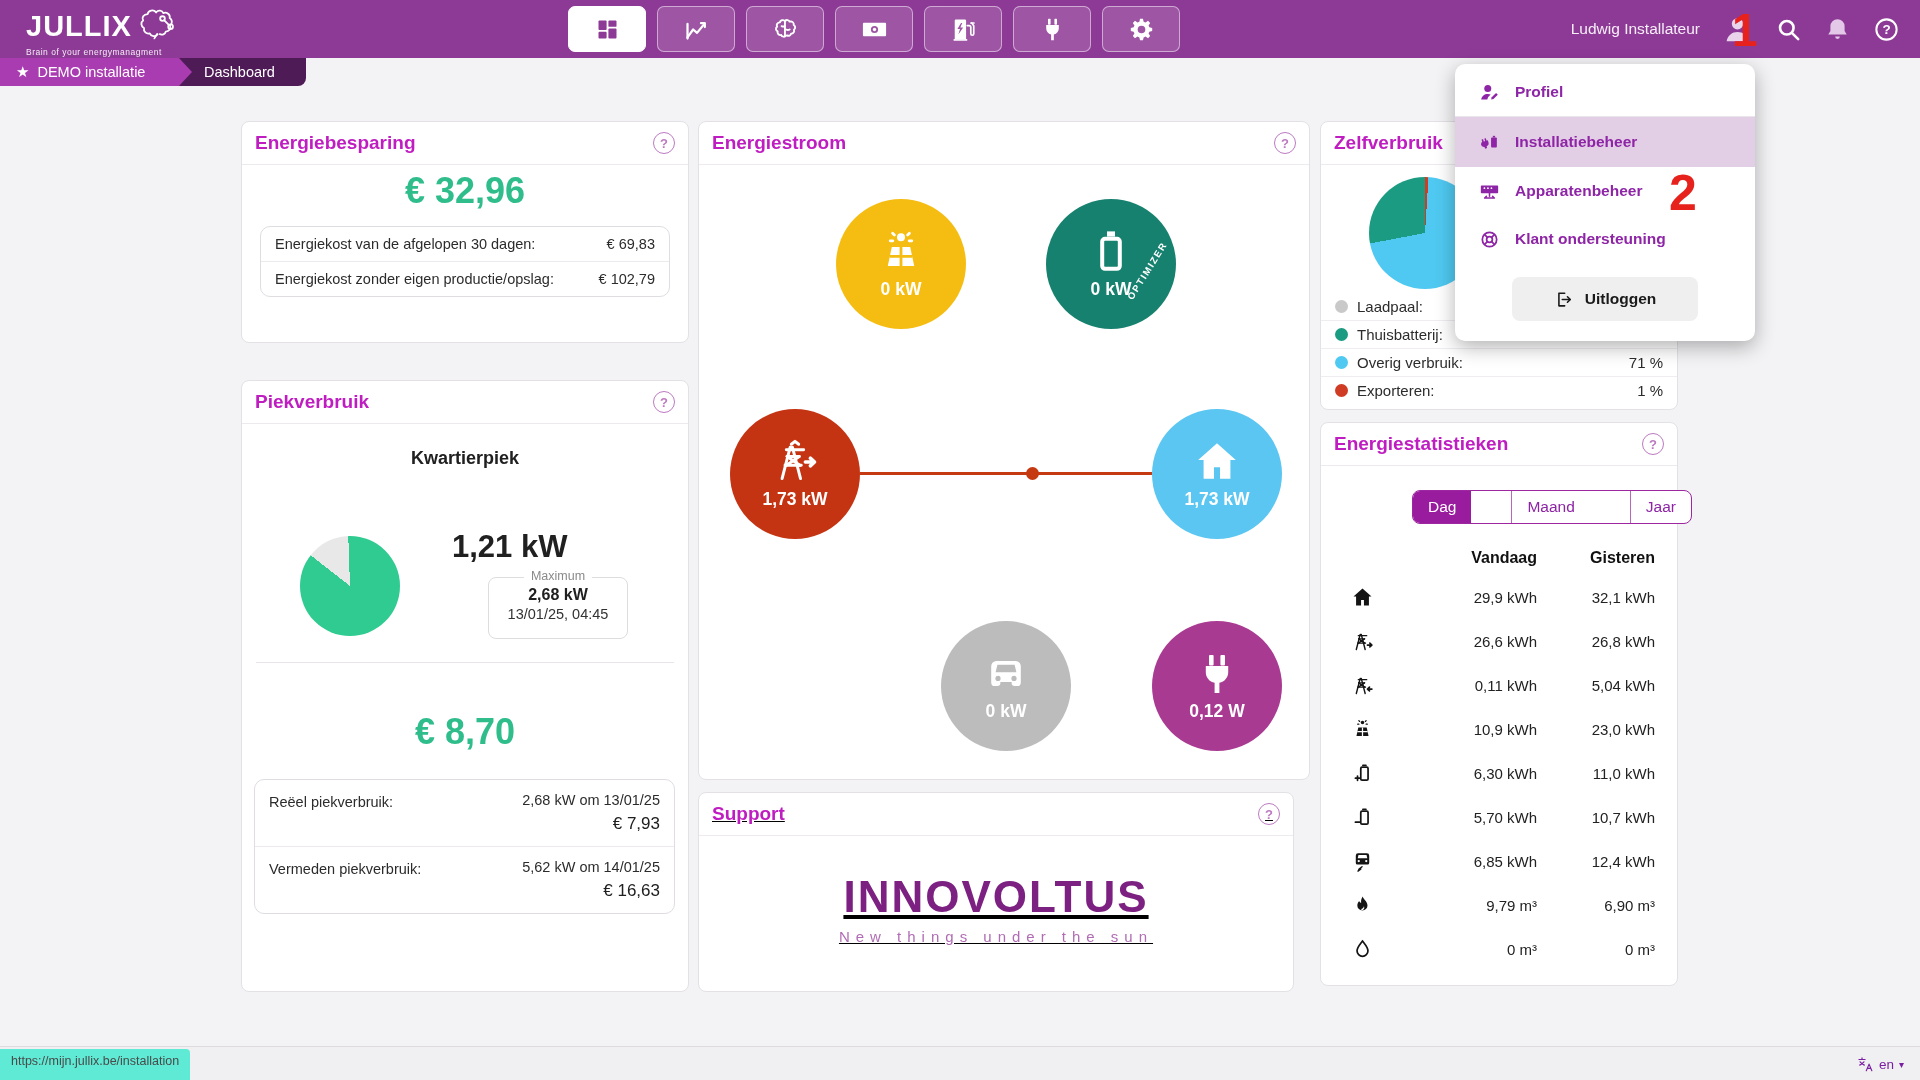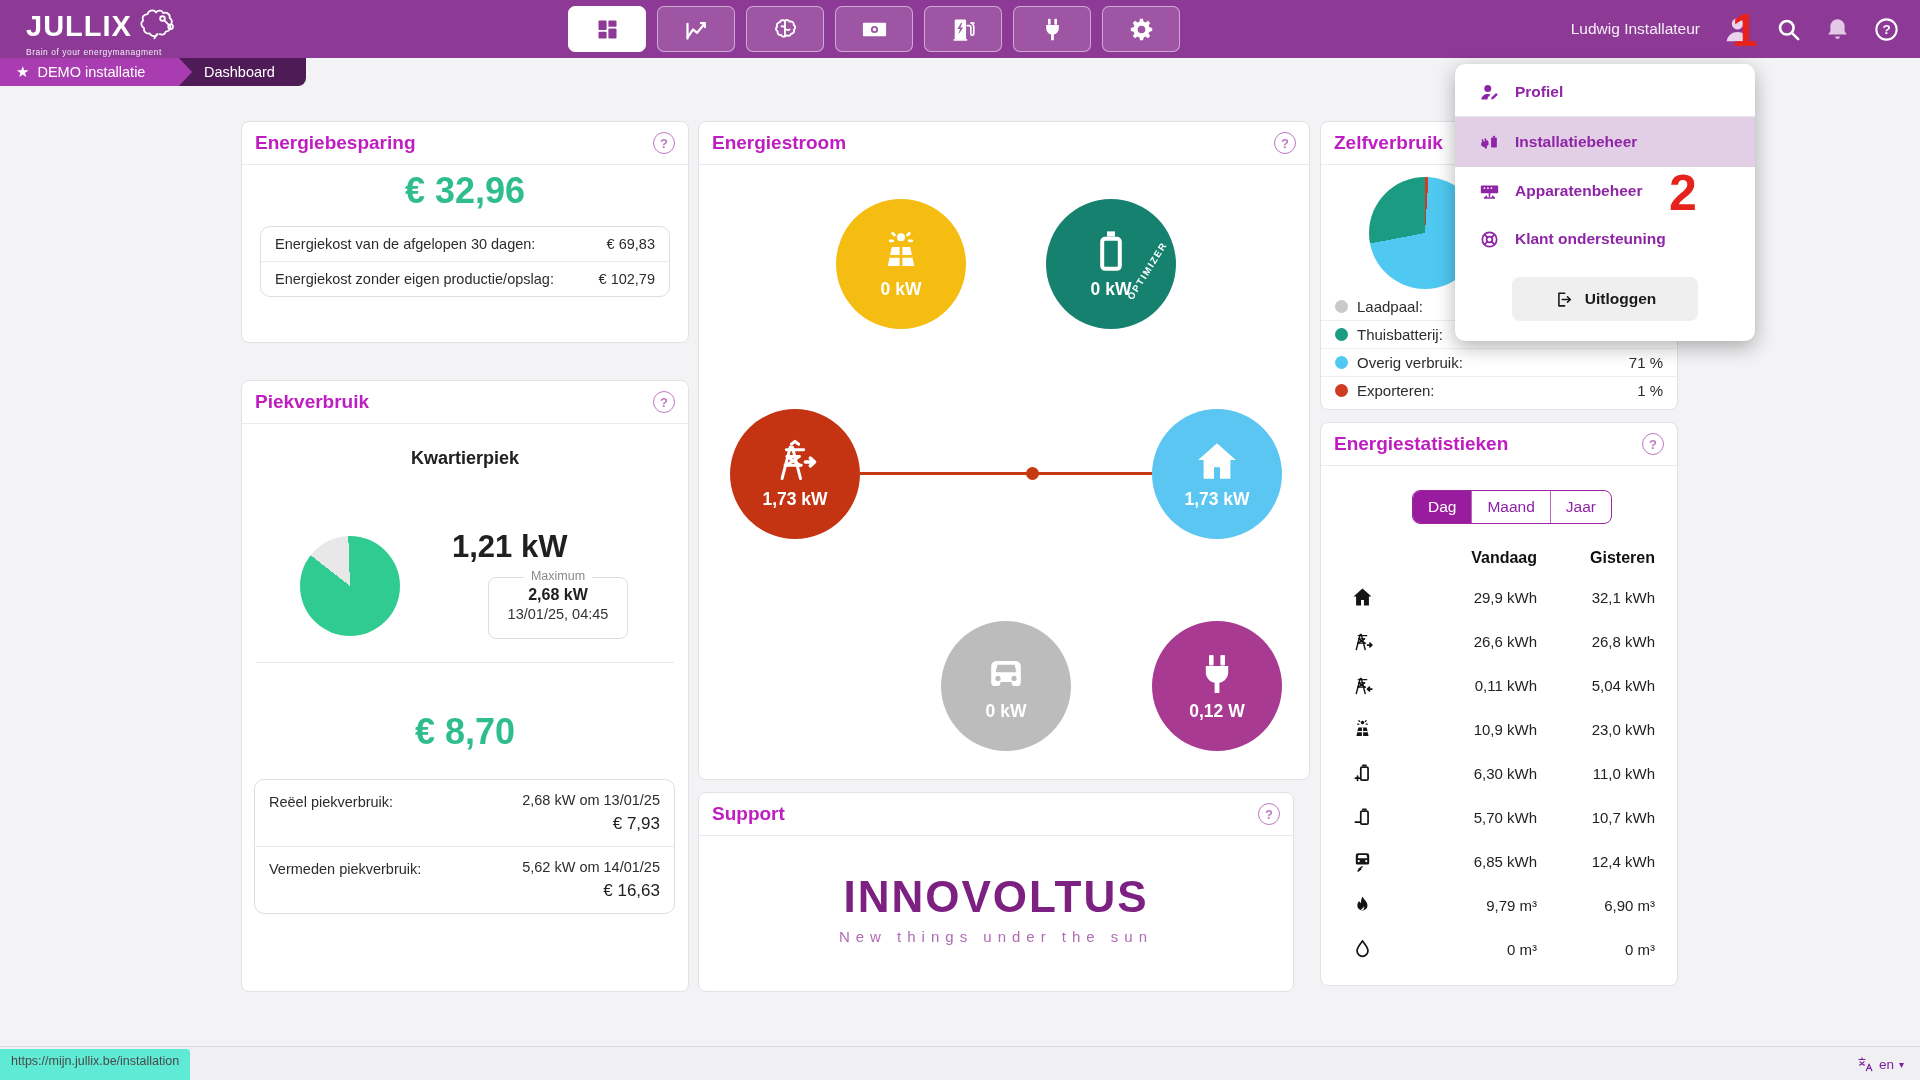--- a/index.html
+++ b/index.html
@@ -42,21 +42,21 @@
   .card { position:absolute; background:#fff; border:1px solid #e4e1e6; border-radius:8px; }
   .card-h { height:43px; display:flex; align-items:center; justify-content:space-between;
             padding:0 13px; border-bottom:1px solid #eceaee; }
   .card-title { color:#bf1dc1; font-size:19px; font-weight:700; }
   .help { width:22px; height:22px; border:1.6px solid #bd7ac2; border-radius:50%; color:#bd7ac2;
           font-size:13px; font-weight:700; display:flex; align-items:center; justify-content:center; cursor:pointer; }
 
   #card-besparing { left:241px; top:121px; width:448px; height:222px; }
   #card-piek      { left:241px; top:380px; width:448px; height:612px; }
   #card-stroom    { left:698px; top:121px; width:612px; height:659px; }
-  #card-support   { left:698px; top:792px; width:596px; height:200px; }
+  #card-support   { left:698px; top:792px; width:596px; height:200px;text-decoration:underline; }
   #card-zelf      { left:1320px; top:121px; width:358px; height:289px; }
   #card-stats     { left:1320px; top:422px; width:358px; height:564px; }
 
   .center-txt { text-align:center; }
   .h-black { font-size:18px; font-weight:700; color:#202020; }
   .big-green { font-size:36px; font-weight:800; color:#2fbd8c; }
 
   .kv-box { margin:14px 18px 0; border:1px solid #e0dde2; border-radius:10px; }
   .kv-row { display:flex; justify-content:space-between; padding:9px 14px; font-size:14.5px; color:#2c2c2c; }
   .kv-row + .kv-row { border-top:1px solid #eceaee; }
@@ -109,21 +109,21 @@
               background:conic-gradient(#cf3b23 0 1%, #4fc9f1 1% 72%, #1a9b82 72% 100%); }
   .legend { position:absolute; left:0; right:0; top:170px; }
   .lg-row { display:flex; align-items:center; gap:9px; padding:4px 14px; height:28px; }
   .lg-row + .lg-row { border-top:1px solid #efedf0; }
   .lg-dot { width:13px; height:13px; border-radius:50%; flex:none; }
   .lg-label { font-size:15px; color:#2c2c2c; flex:1; }
   .lg-val { font-size:15px; color:#2c2c2c; }
 
   
   .tabs { position:absolute; left:91px; top:67px; display:flex; border:1.5px solid #9c27a0; border-radius:8px;
-          overflow:hidden; background:#fff; }
+          overflow:hidden; background:#fff;gap:40px; }
   .tab { padding:7px 15px; font-size:15.5px; color:#8e24a6; cursor:pointer; }
   .tab + .tab { border-left:1px solid #b868bb; }
   .tab.active { background:#9a1c9e; color:#fff; font-weight:400; }
   .stats-table { position:absolute; left:30px; right:24px; top:118px; }
   .st-head { display:grid; grid-template-columns:46px 140px 118px; height:34px; align-items:center; }
   .st-head div { font-size:16px; font-weight:800; color:#111; text-align:right; }
   .st-row { display:grid; grid-template-columns:46px 140px 118px; height:44px; align-items:center; }
   .st-ic { color:#141414; }
   .st-ic svg { width:23px; height:23px; display:block; }
   .st-val { font-size:15px; color:#222; text-align:right; }

